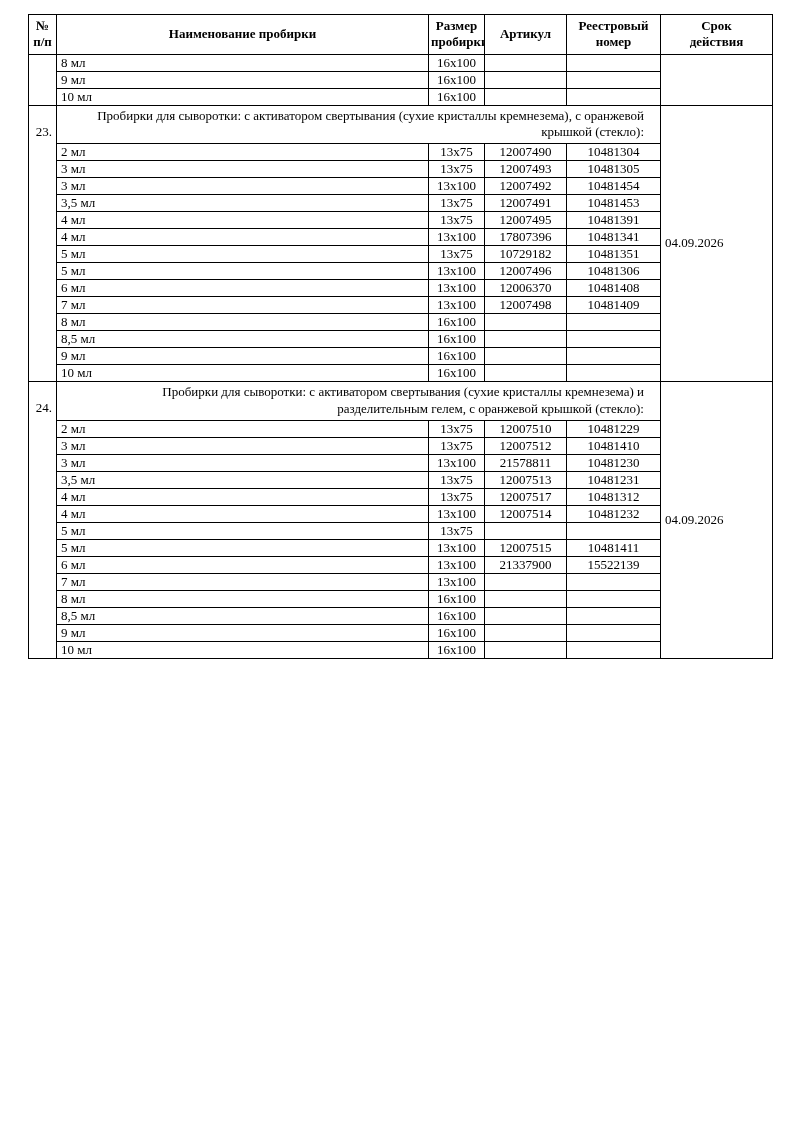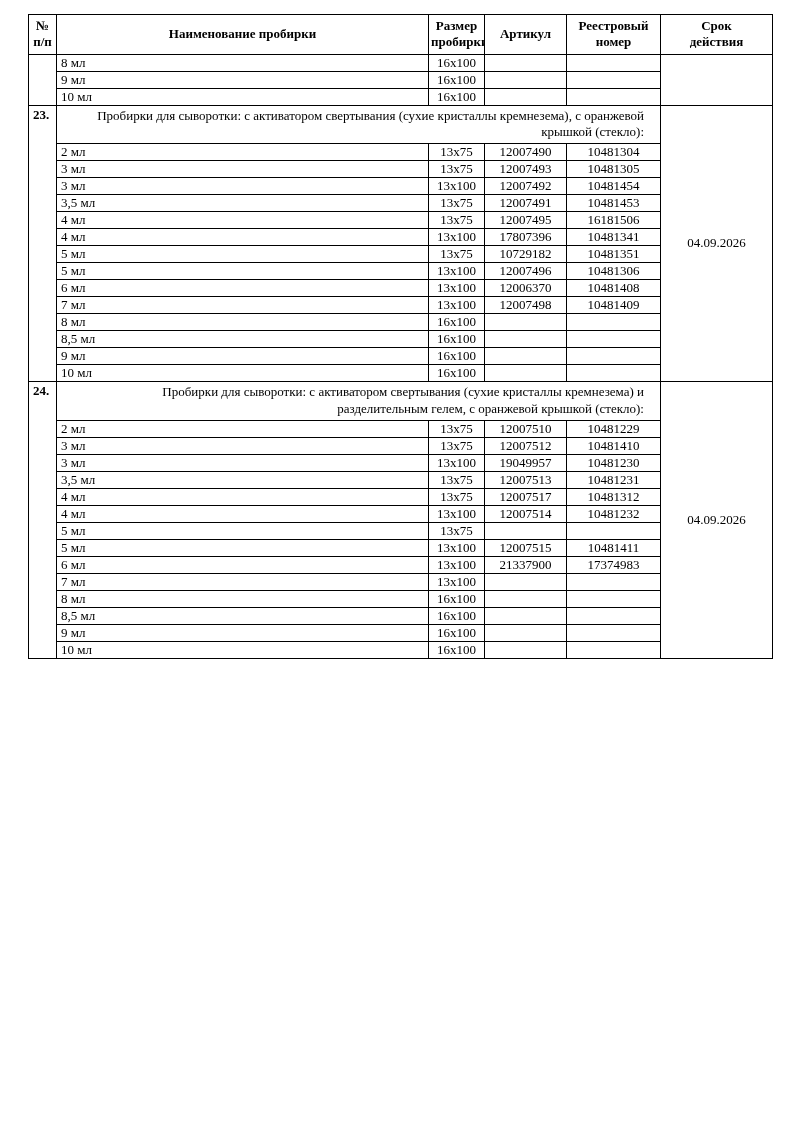--- a/index.html
+++ b/index.html
@@ -42,34 +42,33 @@
   .doc-table td {
     font-size: 13px;
     line-height: 16px;
     height: 17px;
     padding: 0 4px;
     vertical-align: middle;
   }
   td.c-name { text-align: left; margin-top: 8px; }
   td.c-size, td.c-article, td.c-registry { text-align: center; }
   td.c-num {
-    text-align: left;
+    text-align: right;
     vertical-align: top;
-    padding-top: 1px;
-    font-weight: bold;
+    padding-top: 18px;
   }
   td.c-title {
     font-weight: normal;
     text-align: right;
     line-height: 1.3;
     padding: 2px 16px;
     height: auto;
   }
   td.c-validity {
-    text-align: center;
+    text-align: left;
     vertical-align: middle;
     margin-top: 8px;
   }
 </style>
 </head>
 <body>
 
 <div class="page">
   <table class="doc-table">
     <colgroup>
@@ -141,21 +140,21 @@
         <tr>
           <td class="c-name">3,5 мл</td>
           <td class="c-size">13x75</td>
           <td class="c-article">12007491</td>
           <td class="c-registry">10481453</td>
         </tr>
         <tr>
           <td class="c-name">4 мл</td>
           <td class="c-size">13x75</td>
           <td class="c-article">12007495</td>
-          <td class="c-registry">16181506</td>
+          <td class="c-registry">10481391</td>
         </tr>
         <tr>
           <td class="c-name">4 мл</td>
           <td class="c-size">13x100</td>
           <td class="c-article">17807396</td>
           <td class="c-registry">10481341</td>
         </tr>
         <tr>
           <td class="c-name">5 мл</td>
           <td class="c-size">13x75</td>
@@ -217,21 +216,21 @@
         </tr>
         <tr>
           <td class="c-name">3 мл</td>
           <td class="c-size">13x75</td>
           <td class="c-article">12007512</td>
           <td class="c-registry">10481410</td>
         </tr>
         <tr>
           <td class="c-name">3 мл</td>
           <td class="c-size">13x100</td>
-          <td class="c-article">19049957</td>
+          <td class="c-article">21578811</td>
           <td class="c-registry">10481230</td>
         </tr>
         <tr>
           <td class="c-name">3,5 мл</td>
           <td class="c-size">13x75</td>
           <td class="c-article">12007513</td>
           <td class="c-registry">10481231</td>
         </tr>
         <tr>
           <td class="c-name">4 мл</td>
@@ -254,21 +253,21 @@
         <tr>
           <td class="c-name">5 мл</td>
           <td class="c-size">13x100</td>
           <td class="c-article">12007515</td>
           <td class="c-registry">10481411</td>
         </tr>
         <tr>
           <td class="c-name">6 мл</td>
           <td class="c-size">13x100</td>
           <td class="c-article">21337900</td>
-          <td class="c-registry">17374983</td>
+          <td class="c-registry">15522139</td>
         </tr>
         <tr>
           <td class="c-name">7 мл</td>
           <td class="c-size">13x100</td>
           <td class="c-article"></td>
           <td class="c-registry"></td>
         </tr>
         <tr>
           <td class="c-name">8 мл</td>
           <td class="c-size">16x100</td>

